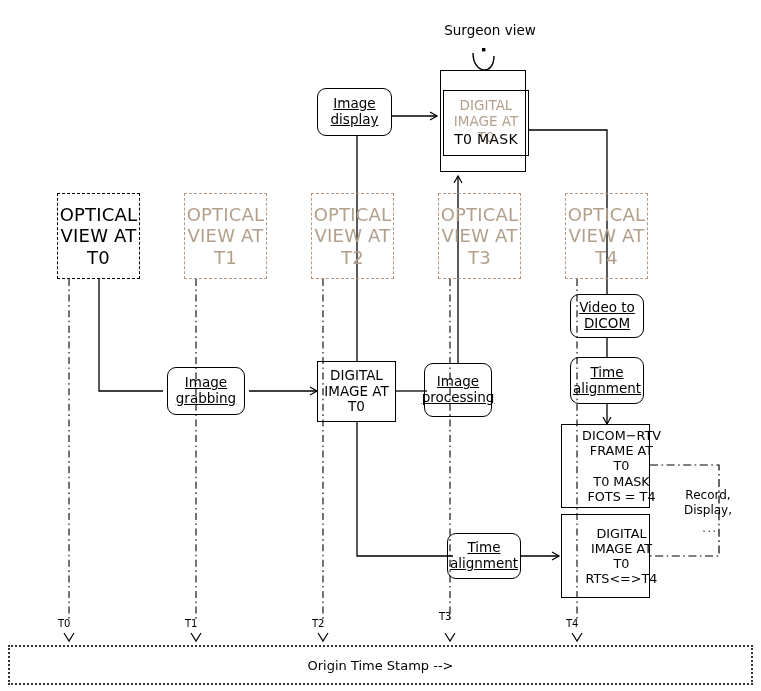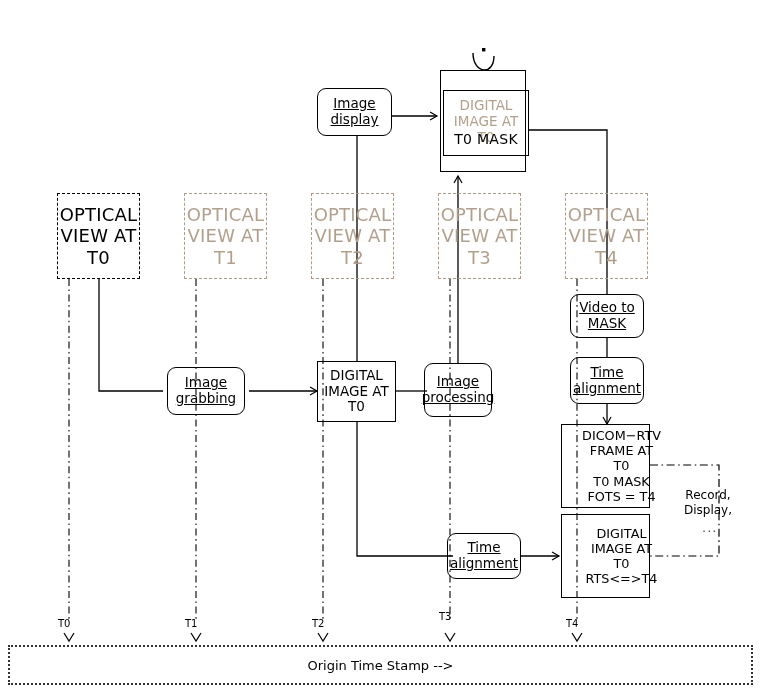--- a/index.html
+++ b/index.html
@@ -177,20 +177,21 @@
 
     <path d="M357,422 L357,556 L453,556" fill="none" stroke="#000" stroke-width="1.3"></path>
 
     <line x1="521" y1="556" x2="559" y2="556" stroke="#000" stroke-width="1.3" marker-end="url(#arrOpen)"></line>
 
     <g stroke="#000" stroke-width="1.2" fill="none" stroke-dasharray="8,3.5,1.6,3.5">
       <path d="M650,465 L719,465 L719,556 L650,556"></path>
     </g>
   </svg>
 
+  <div class="caption" style="left:420px;top:22px;width:140px;">Surgeon view</div>
 
   <div class="mask-outer" style="left:440px;top:70px;width:86px;height:102px;"></div>
   <div class="mask-inner" style="left:443px;top:90px;width:86px;height:66px;">
     <span class="ghost-txt">DIGITAL
 IMAGE AT T0</span>
     <span class="mask-txt">T0 MASK</span>
   </div>
 
   <div class="node proc" style="left:317px;top:88px;width:75px;height:48px;">Image
 display</div>
@@ -200,21 +201,21 @@
   <div class="node optical ghost" style="left:184px;top:193px;width:83px;height:86px;">OPTICAL
 VIEW AT T1</div>
   <div class="node optical ghost" style="left:311px;top:193px;width:83px;height:86px;">OPTICAL
 VIEW AT T2</div>
   <div class="node optical ghost" style="left:438px;top:193px;width:83px;height:86px;">OPTICAL
 VIEW AT T3</div>
   <div class="node optical ghost" style="left:565px;top:193px;width:83px;height:86px;">OPTICAL
 VIEW AT T4</div>
 
   <div class="node proc" style="left:570px;top:294px;width:74px;height:44px;">Video to
-MASK</div>
+DICOM</div>
   <div class="node proc" style="left:570px;top:357px;width:74px;height:47px;">Time
 alignment</div>
   <div class="node data small" style="left:561px;top:424px;width:89px;height:84px;">DICOM−RTV
 FRAME AT T0
 T0 MASK
 FOTS = T4</div>
   <div class="node data small" style="left:561px;top:514px;width:89px;height:84px;">DIGITAL
 IMAGE AT T0
 RTS&lt;=&gt;T4</div>
 

